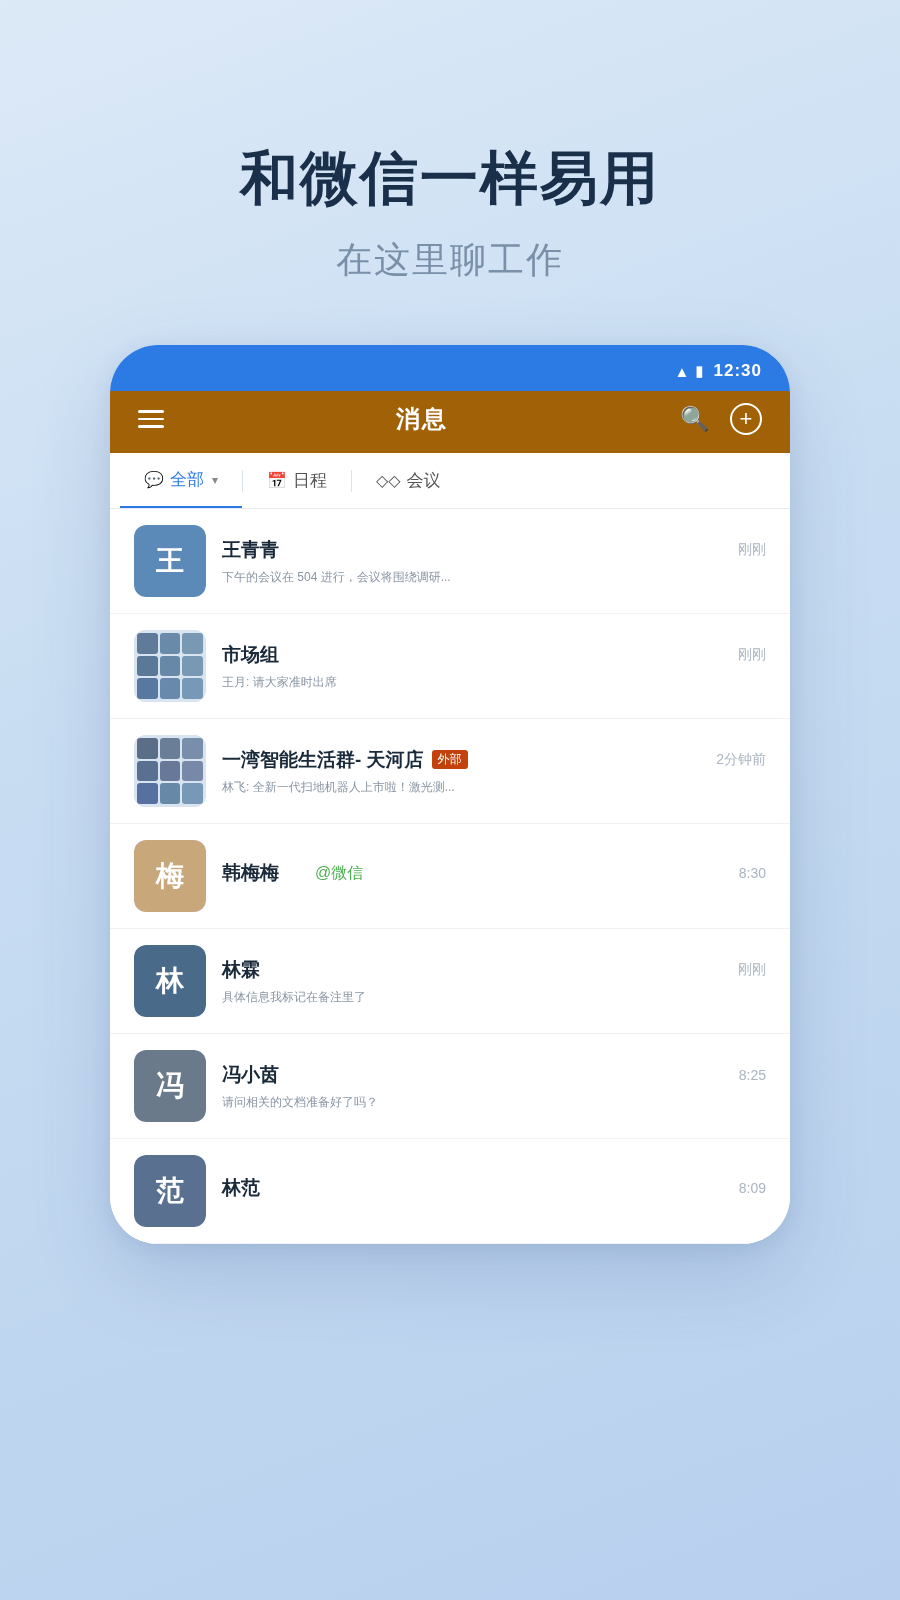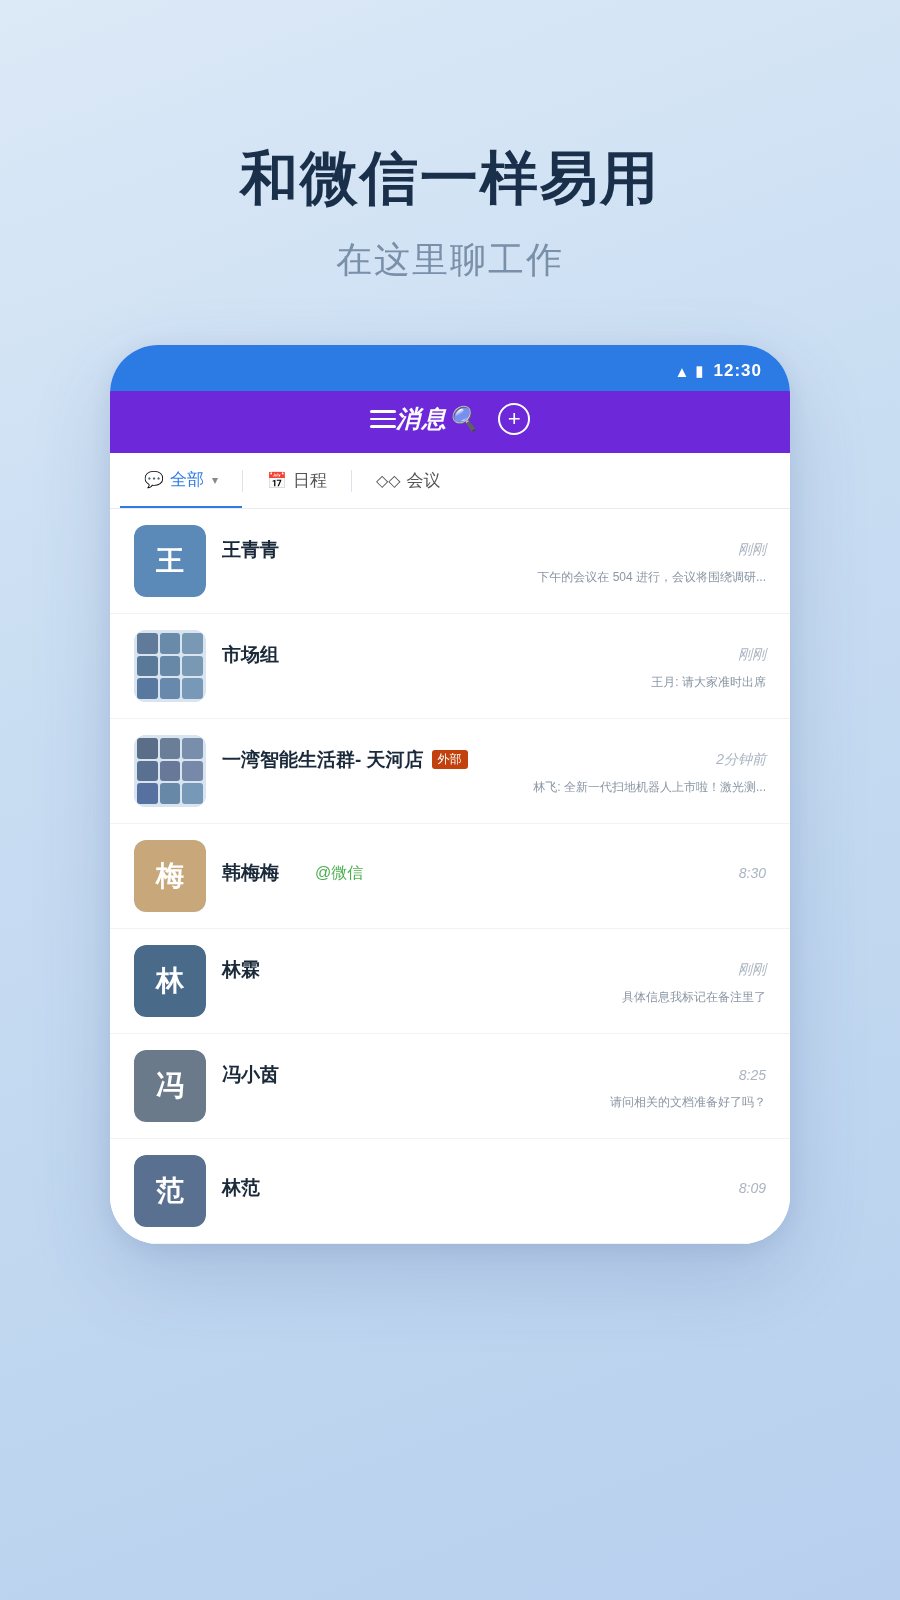--- a/index.html
+++ b/index.html
@@ -61,26 +61,25 @@
       display: flex;
       align-items: center;
       gap: 6px;
       margin-right: 10px;
     }
     .signal-icon { color: #fff; font-size: 15px; }
     .battery-icon { color: #fff; font-size: 15px; }
 
     
     .app-header {
-      background: #6d28d9;
-      display: flex;
-      align-items: center;
-      justify-content: center;
+      background: #a16207;
+      display: flex;
+      align-items: center;
+      justify-content: space-between;
       padding: 12px 28px 18px 28px;
-      font-style: italic;
     }
     .app-header .menu-icon {
       color: #fff;
       font-size: 22px;
       cursor: pointer;
       display: flex;
       flex-direction: column;
       gap: 5px;
     }
     .menu-line {
@@ -201,21 +200,20 @@
     }
     .avatar-grid-cell {
       border-radius: 3px;
       background: #a0b8d4;
       overflow: hidden;
     }
 
     .chat-content {
       flex: 1;
       min-width: 0;
-      text-align: right;
     }
     .chat-top {
       display: flex;
       align-items: center;
       justify-content: space-between;
       margin-bottom: 6px;
     }
     .chat-name-row {
       display: flex;
       align-items: center;
@@ -237,21 +235,20 @@
     .tag-weixin {
       color: #4caf50;
       font-size: 16px;
       font-weight: 500;
       margin-left: 28px;
     }
     .chat-time {
       font-size: 14px;
       color: #aab4c0;
       flex-shrink: 0;
-      font-style: italic;
     }
     .chat-preview {
       font-size: 12px;
       color: #8a96a4;
       white-space: nowrap;
       overflow: hidden;
       text-overflow: ellipsis;
     }
   </style>
 </head>

